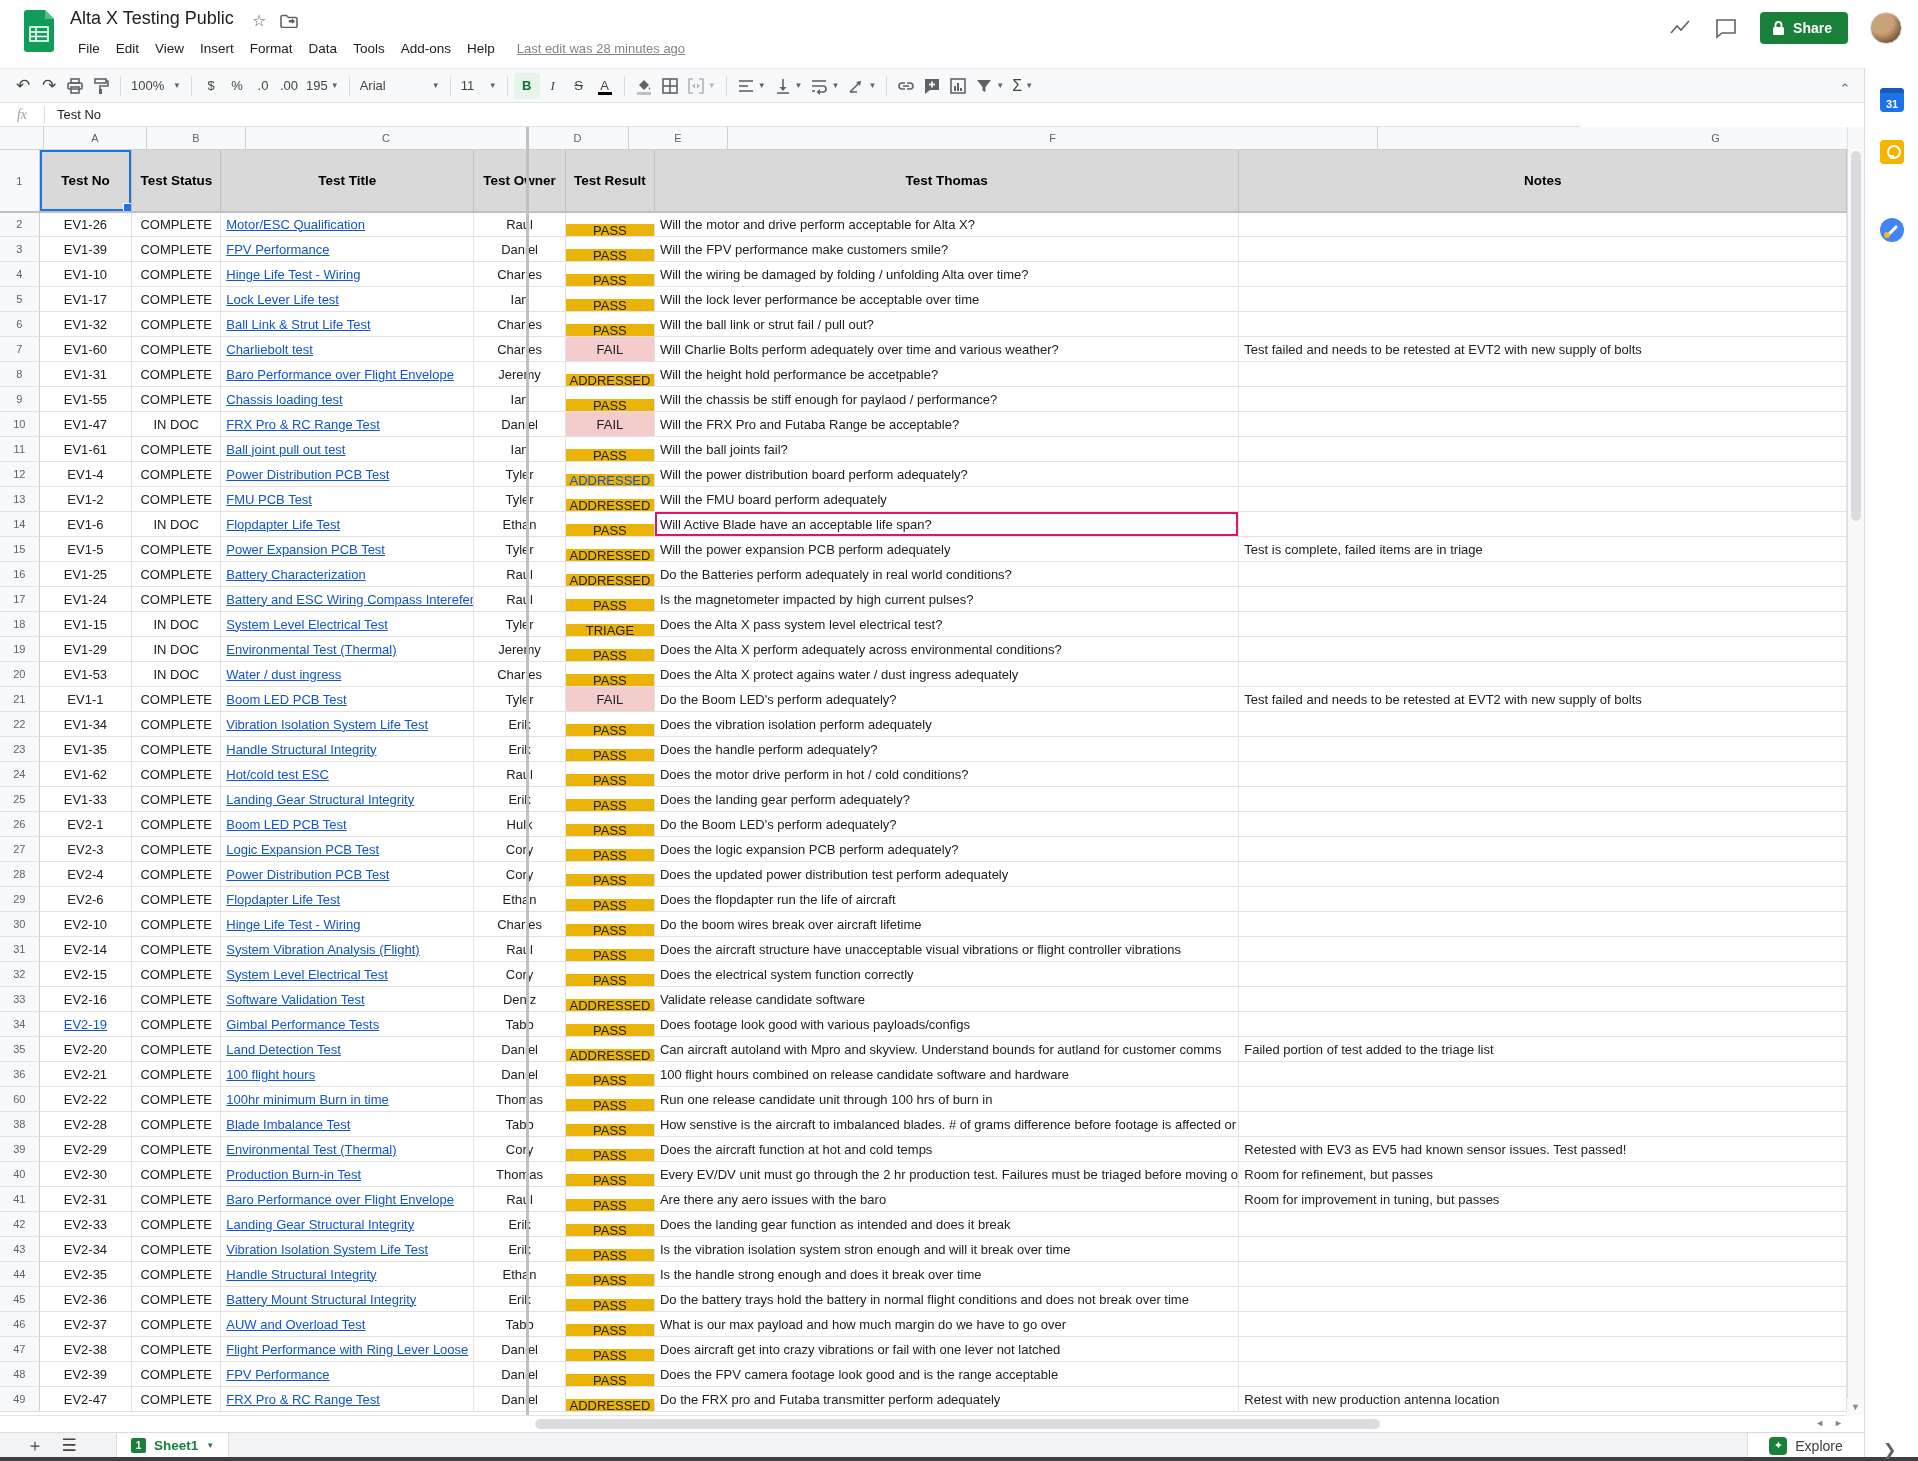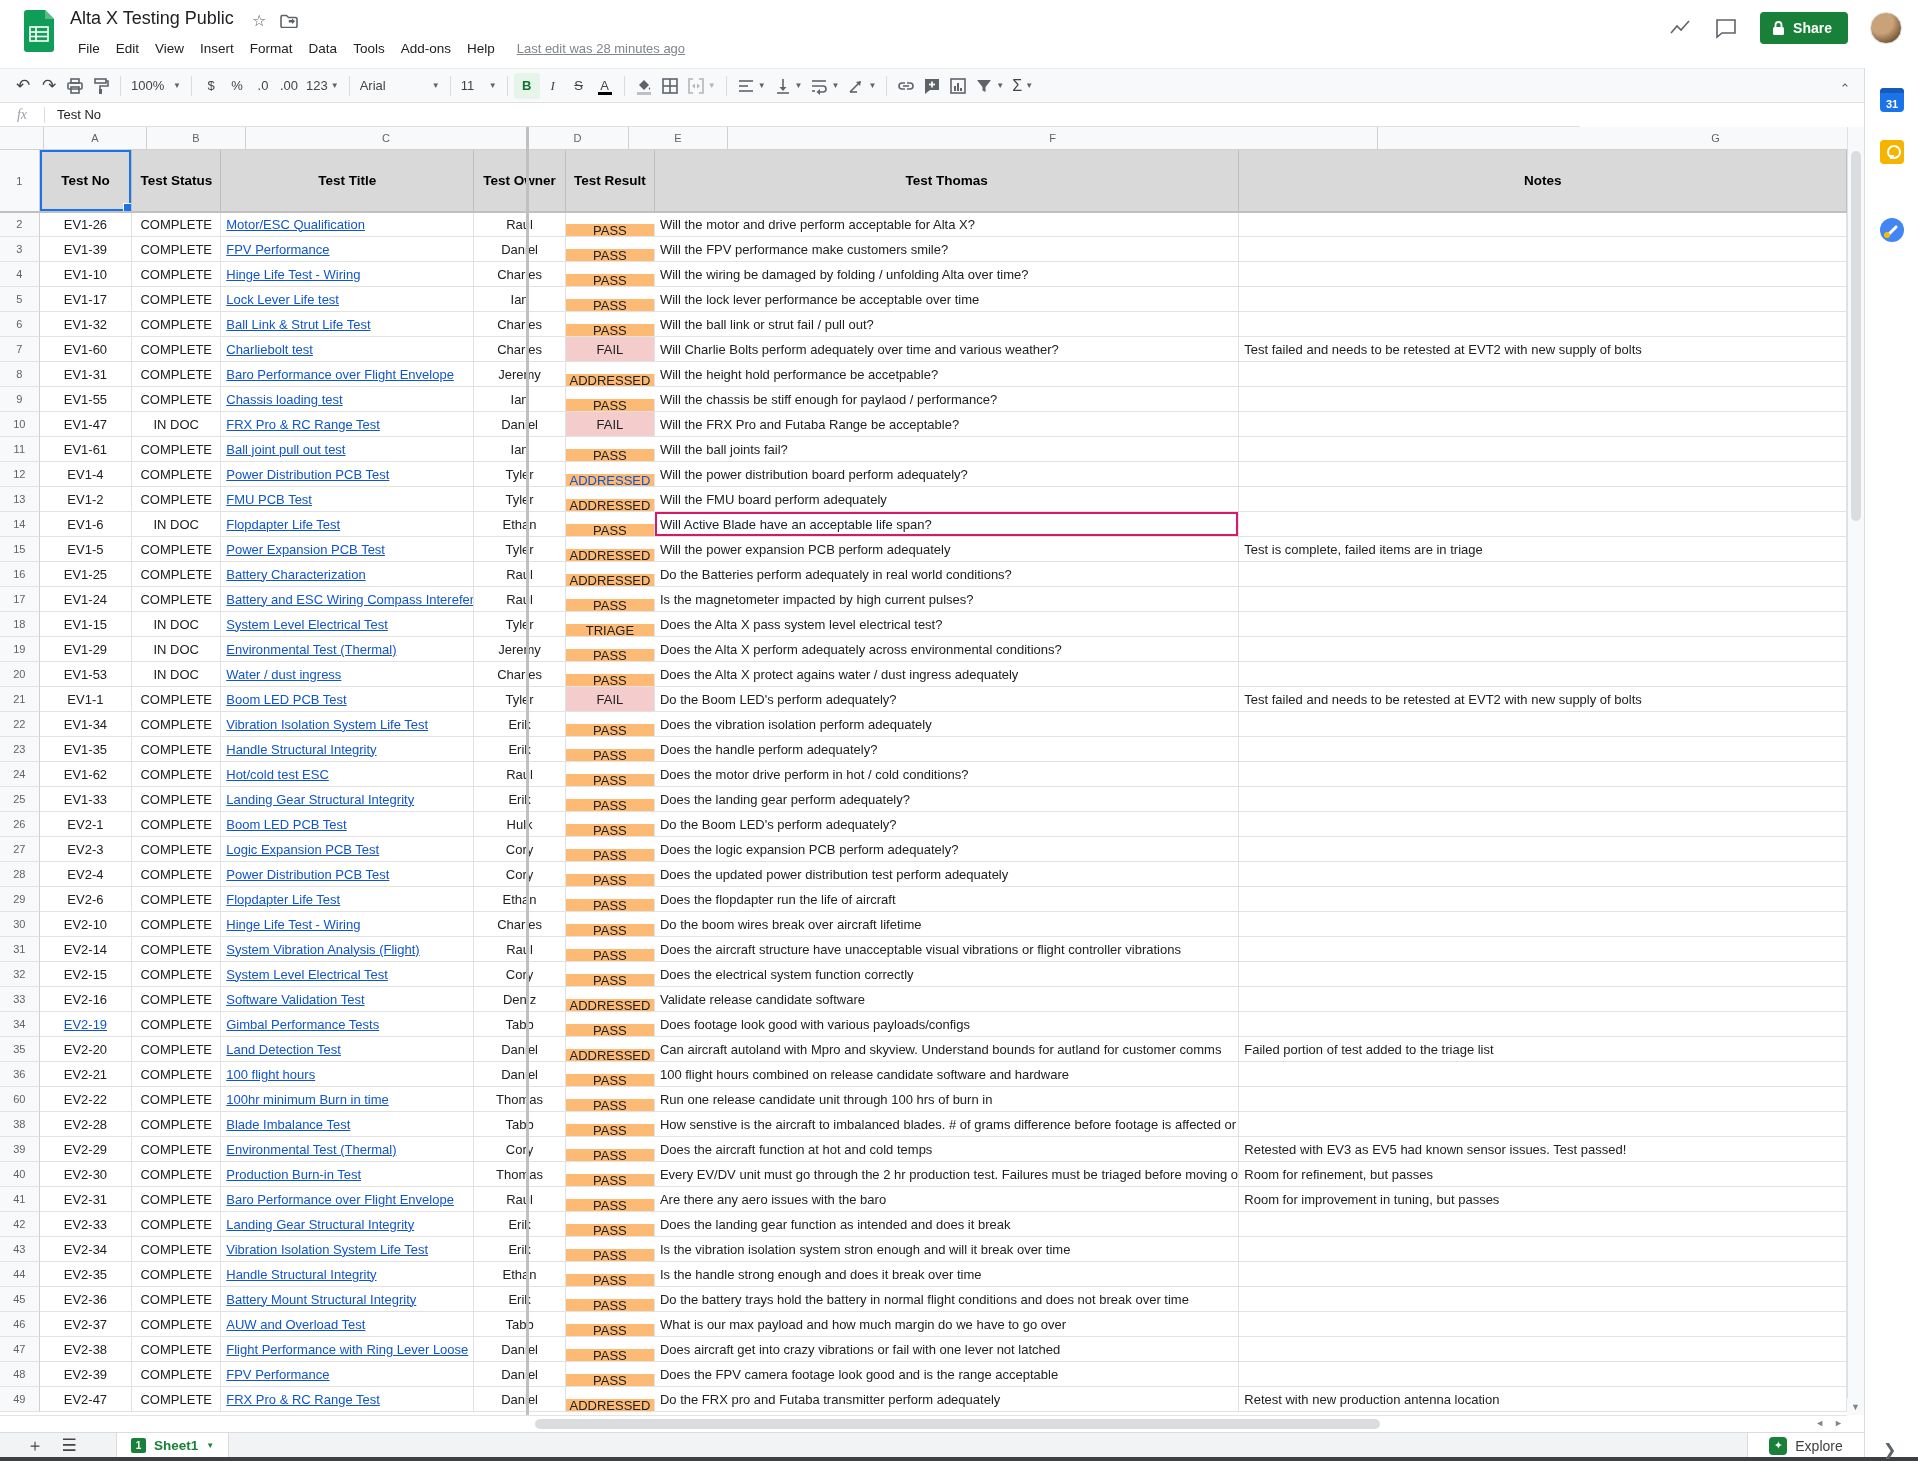--- a/index.html
+++ b/index.html
@@ -49,21 +49,21 @@
   .ch { height:23px; border-right:1px solid #d0d0d0; border-bottom:1px solid #d0d0d0; background:#f8f9fa; font-size:11px; color:#5f6368; display:flex; align-items:center; justify-content:center; }
   .rows-area { position:absolute; left:0; top:23px; width:1847px; height:1265px; overflow:hidden; }
   .grow { display:flex; height:25px; }
   .grow.hrow { height:62px; }
   .gut { background:#f8f9fa; border-right:1px solid #d0d0d0; border-bottom:1px solid #e2e2e2; font-size:11px; color:#5f6368; display:flex; align-items:center; justify-content:center; }
   .cell { border-right:1px solid #e2e2e2; border-bottom:1px solid #e2e2e2; font-size:13px; display:flex; align-items:center; justify-content:center; white-space:nowrap; overflow:hidden; background:#fff; }
   .cell.left { justify-content:flex-start; padding-left:5px; }
   .hrow .cell { background:#d9d9d9; border-right:1px solid #bfbfbf; border-bottom:1px solid #aaa; font-weight:bold; font-size:13.5px; color:#000; }
   .hrow .gut { border-bottom:1px solid #aaa; }
   .cell-link { color:#1155cc; text-decoration:underline; }
-  .res-pass { background:#fdba74;margin-top:12px; }
+  .res-pass { background:#eab308;margin-top:12px; }
   .res-fail { background:#f4cccc; }
   .selcell { position:relative; box-shadow:inset 0 0 0 2px #1a73e8; }
   .selcell::after { content:""; position:absolute; right:-1px; bottom:-1px; width:7px; height:7px; background:#1a73e8; border:1px solid #fff; }
   .collab-cursor { box-shadow:inset 0 0 0 2px #d6186e; }
   .freeze-v { position:absolute; left:526px; top:0; width:3px; height:1288px; background:#c0c0c0; }
   .freeze-h { position:absolute; left:0; top:84px; width:1847px; height:2px; background:#c0c0c0; }
 
   
   .vscroll { position:absolute; left:1847px; top:127px; width:17px; height:1288px; background:#f8f9fa; border-left:1px solid #e0e0e0; }
   .vthumb { position:absolute; left:3px; top:24px; width:10px; height:370px; background:#dadce0; border-radius:5px; }
@@ -173,21 +173,21 @@
     <span class="tb tb-zoom">
         <span>100%</span>
         <span class="tb-caret">▼</span>
       </span>
     <span class="tb-sep"></span>
     <span class="tb">$</span>
     <span class="tb">%</span>
     <span class="tb">.0</span>
     <span class="tb">.00</span>
     <span class="tb">
-        <span>123</span>
+        <span>195</span>
         <span class="tb-caret">▼</span>
       </span>
     <span class="tb-sep"></span>
     <span class="tb tb-font">
         <span>Arial</span>
         <span class="tb-caret">▼</span>
       </span>
     <span class="tb-sep"></span>
     <span class="tb tb-size">
         <span>11</span>

